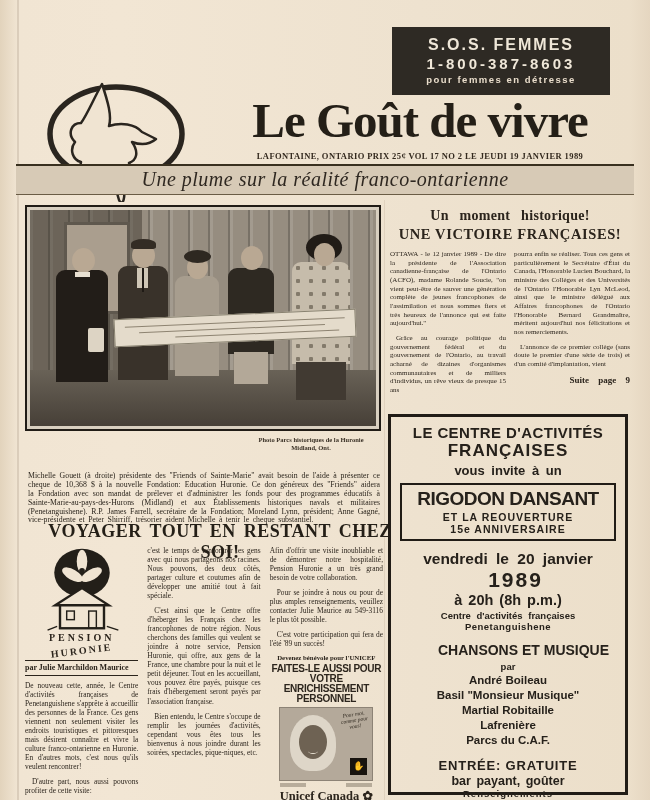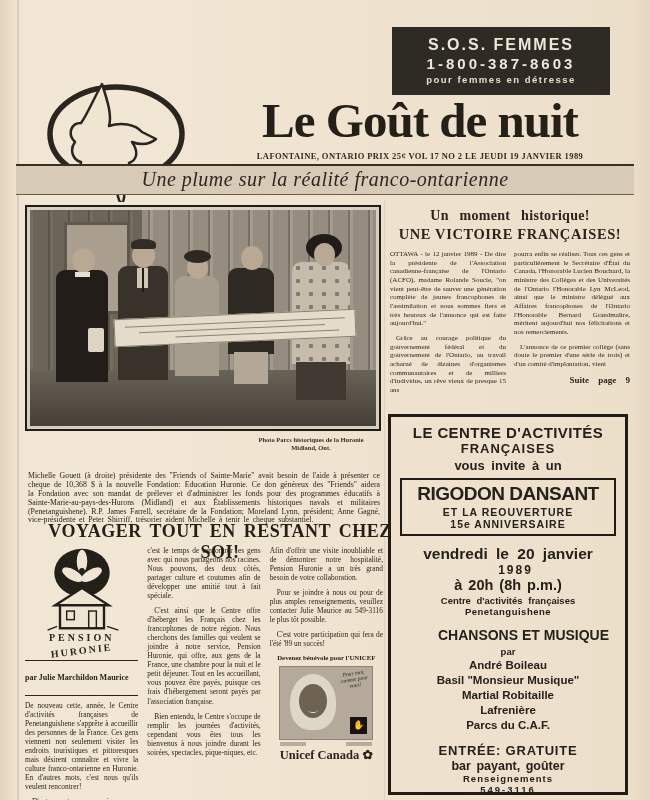--- a/index.html
+++ b/index.html
@@ -57,21 +57,21 @@
   .voy-h{position:absolute;left:41px;top:521px;width:358px;text-align:center;
          font-size:18px;font-weight:bold;letter-spacing:.5px;word-spacing:3px;color:#241f17;}
   .vcols{position:absolute;left:25px;top:546px;width:358px;height:252px;display:flex;gap:9px;}
   .vcol{flex:1;font-size:7.4px;line-height:1.22;text-align:justify;color:#2c251d;}
   .vcol p{margin:0 0 6px 0;text-indent:7px;}
   .vcol p.noind{text-indent:0;}
   .ph-logo{width:96px;height:88px;margin:0 auto;display:block;}
   .ph-name1{text-align:center;font-size:10px;font-weight:bold;letter-spacing:3px;margin-top:-2px;}
   .ph-name2{text-align:center;font-size:10px;font-weight:bold;letter-spacing:2px;transform:rotate(-7deg);margin:1px 0 3px;}
   .byline{font-size:8px;font-weight:bold;border-top:1.2px solid #2b241c;border-bottom:1.2px solid #2b241c;
-          padding:12px 0;margin:3px 0 5px;text-align:left;}
+          padding:2px 0;margin:3px 0 5px;text-align:left;}
 
   
   .unicef{margin-top:2px;text-align:center;}
   .u-lead{font-size:6.8px;font-weight:bold;}
   .u-head{font-family:"Liberation Sans",sans-serif;font-size:10px;font-weight:bold;line-height:1.02;
           letter-spacing:-.3px;margin-top:1px;}
   .u-img{position:relative;width:92px;height:72px;margin:3px auto 2px;background:#b4a99a;border:1px solid #8d8376;overflow:hidden;}
   .u-hood{position:absolute;left:10px;top:7px;width:46px;height:56px;background:#ded6c8;border-radius:50% 50% 42% 42%;}
   .u-face{position:absolute;left:19px;top:17px;width:28px;height:34px;background:#6e6253;border-radius:50%;}
   .u-smile{position:absolute;left:28px;top:40px;width:10px;height:5px;border-bottom:1.5px solid #e8e0d2;border-radius:50%;}
@@ -91,28 +91,28 @@
   .v-col{flex:1;font-size:7px;line-height:1.24;text-align:justify;color:#2c251d;}
   .v-col p{margin:0 0 6px 0;text-indent:6px;}
   .v-col p.noind{text-indent:0;}
   .suite{text-align:right;font-size:9px;font-weight:bold;word-spacing:7px;margin-top:0;}
 
   
   .caf{position:absolute;left:388px;top:414px;width:240px;height:381px;box-sizing:border-box;
        border:3px solid #211c16;text-align:center;font-family:"Liberation Sans",sans-serif;
        color:#26211b;padding-top:7px;}
   .caf .c1{font-size:15px;font-weight:bold;letter-spacing:.4px;}
-  .caf .c2{font-size:13px;font-weight:bold;letter-spacing:1px;}
+  .caf .c2{font-size:17px;font-weight:bold;letter-spacing:1px;}
   .caf .c3{font-size:13px;font-weight:bold;word-spacing:3px;margin:2px 0 5px;}
   .rig-box{border:2px solid #211c16;margin:4px 9px;padding:3px 0 4px;}
   .rig-box .r1{font-size:19px;font-weight:bold;letter-spacing:-.5px;}
   .rig-box .r2{font-size:10.5px;font-weight:bold;letter-spacing:1px;margin-top:1px;}
   .rig-box .r3{font-size:10.5px;font-weight:bold;letter-spacing:1px;}
   .caf .w1{font-size:15.5px;font-weight:bold;word-spacing:4px;margin-top:9px;}
-  .caf .w2{font-size:12px;font-weight:bold;letter-spacing:2px;padding-left:15px;}
+  .caf .w2{font-size:21px;font-weight:bold;letter-spacing:2px;padding-left:15px;}
   .caf .w3{font-size:14.5px;font-weight:bold;word-spacing:2px;}
   .caf .v1{font-size:9.5px;font-weight:bold;word-spacing:3px;margin-top:2px;}
   .caf .v2{font-size:9.5px;font-weight:bold;letter-spacing:.5px;}
   .caf .m-h{font-size:14px;font-weight:bold;margin-top:10px;padding-left:31px;}
   .caf .m-par{font-size:9.5px;font-weight:bold;margin:3px 0 1px;}
   .caf .perf{font-size:11.5px;font-weight:bold;line-height:1.3;}
   .caf .e1{font-size:13px;font-weight:bold;letter-spacing:.8px;margin-top:10px;}
   .caf .e2{font-size:12.5px;font-weight:bold;word-spacing:2px;margin-top:1px;}
   .caf .e3{font-size:9.5px;font-weight:bold;letter-spacing:1px;}
   .caf .e4{font-size:9.5px;font-weight:bold;letter-spacing:2px;}
@@ -142,21 +142,21 @@
                C99 91 95 101 87 104
                C90 114 87 126 83 118
                L79 104
                C70 108 61 104 58 94
                C49 96 43 90 45 80
                C37 78 33 68 39 60
                C31 52 35 41 45 41
                C51 33 58 16 66 2 Z" fill="#f0e4d2" stroke="#2a251f" stroke-width="2.5" stroke-linejoin="round"></path>
     </svg>
   </div>
-  <div class="title">Le Goût de nuit</div>
+  <div class="title">Le Goût de vivre</div>
   <div class="infoline">LAFONTAINE, ONTARIO   PRIX 25¢   VOL 17 NO 2   LE JEUDI 19 JANVIER 1989</div>
   <div class="tagline-band">
     <span class="tg">Une plume sur la réalité franco-ontarienne</span>
   </div>
 
   <div class="photo">
     <div class="photo-inner">
       <div class="wall-dark"></div>
       <div class="frame-pic"></div>
       <div class="floor"></div>
@@ -228,20 +228,21 @@
       <p>C'est ainsi que le Centre offre d'héberger les Français chez les francophones de notre région. Nous cherchons des familles qui veulent se joindre à notre service, Pension Huronie, qui offre, aux gens de la France, une chambre pour la nuit et le petit déjeuner. Tout en les accueillant, vous pouvez être payés, puisque ces frais d'hébergement seront payés par l'association française.</p>
       <p>Bien entendu, le Centre s'occupe de remplir les journées d'activités, cependant vous êtes tous les bienvenus à nous joindre durant les soirées, spectacles, pique-niques, etc.</p>
     </div>
     <div class="vcol">
       <p class="noind">Afin d'offrir une visite inoubliable et de démontrer notre hospitalité, Pension Huronie a un très grand besoin de votre collaboration.</p>
       <p>Pour se joindre à nous ou pour de plus amples renseignements, veuillez contacter Julie Maurice au 549-3116 le plus tôt possible.</p>
       <p>C'est votre participation qui fera de l'été '89 un succès!</p>
 
       <div class="unicef">
         <div class="u-lead">Devenez bénévole pour l'UNICEF</div>
+        <div class="u-head">FAITES-LE AUSSI POUR VOTRE ENRICHISSEMENT PERSONNEL</div>
         <div class="u-img">
           <div class="u-note">Pour moi, comme pour vous!</div>
           <div class="u-hood"></div>
           <div class="u-face"></div>
           <div class="u-smile"></div>
           <div class="u-box">✋</div>
         </div>
         <div class="u-cred">
             <i></i>
             <i></i>

